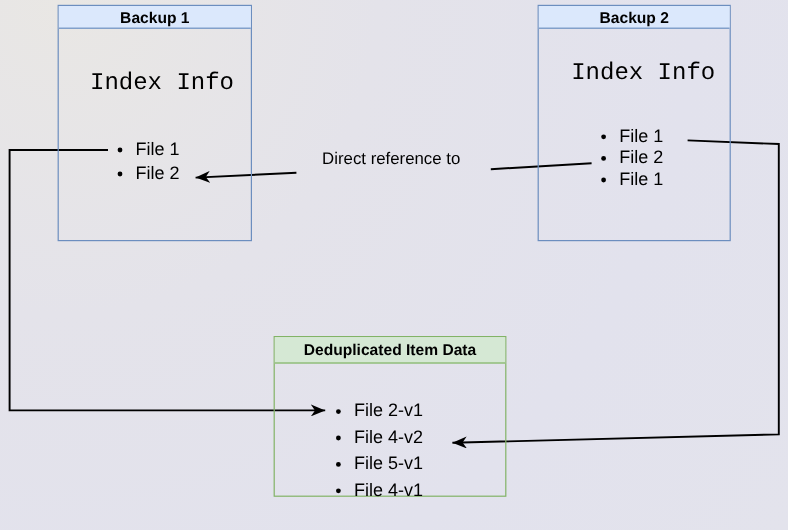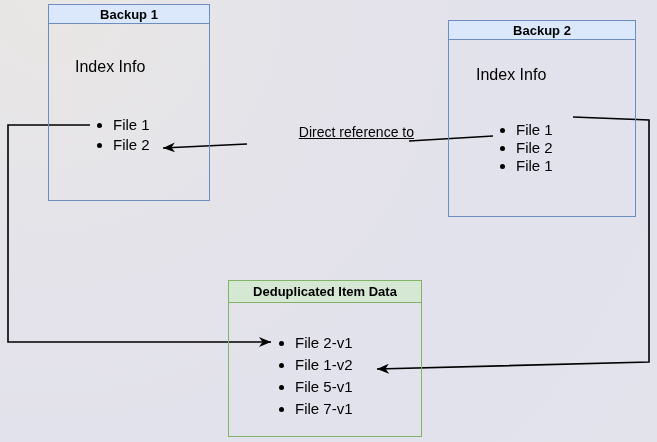--- a/index.html
+++ b/index.html
@@ -19,33 +19,33 @@
   .node{position:absolute;border-style:solid;background:transparent;}
   .node-header{
     display:flex;align-items:center;justify-content:center;
     font-weight:bold;font-size:13px;line-height:1;
     border-bottom-style:solid;
   }
   .node.blue{border-color:var(--blue-border);border-width:1.4px;}
   .node.blue .node-header{background:var(--blue-fill);border-color:var(--blue-border);border-bottom-width:1.4px;height:19px;}
   .node.green{border-color:var(--green-border);border-width:1.4px;}
   .node.green .node-header{background:var(--green-fill);border-color:var(--green-border);border-bottom-width:1.4px;height:22px;}
-  .subtitle{position:absolute;font-size:16px;white-space:nowrap;}
+  .subtitle{position:absolute;font-size:20px;white-space:nowrap;font-family:Liberation Mono, monospace;}
   ul.file-list{position:absolute;list-style:disc;padding-left:24px;font-size:15px;white-space:nowrap;}
   #backup1{left:48px;top:4px;width:162px;height:197px;}
   #backup1 .subtitle{left:26px;top:53px;}
   #backup1 ul.file-list{left:40px;top:110px;line-height:20px;}
-  #backup2{left:448px;top:20px;width:188px;height:197px;}
+  #backup2{left:448px;top:4px;width:161px;height:197px;}
   #backup2 .subtitle{left:27px;top:45px;}
   #backup2 ul.file-list{left:43px;top:100px;line-height:18px;}
-  #dedup{left:228px;top:280px;width:194px;height:157px;}
+  #dedup{left:228px;top:280px;width:194px;height:134px;}
   #dedup ul.file-list{left:42px;top:51px;line-height:22px;}
   .annotation{
     position:absolute;left:238px;top:124px;width:176px;
-    text-align:right;font-size:14px;line-height:16px;white-space:nowrap;text-decoration:underline;
+    text-align:center;font-size:14px;line-height:16px;white-space:nowrap;
   }
 </style>
 </head>
 <body>
 
 <div class="canvas">
 
   <svg class="connectors" viewBox="0 0 657 442" xmlns="http://www.w3.org/2000/svg">
     <defs>
       <marker id="arrowhead" markerWidth="13" markerHeight="10" refX="12" refY="5" orient="auto" markerUnits="userSpaceOnUse">
@@ -74,23 +74,23 @@
       <li>File 1</li>
       <li>File 2</li>
       <li>File 1</li>
     </ul>
   </div>
 
   <div class="node green" id="dedup">
     <div class="node-header">Deduplicated Item Data</div>
     <ul class="file-list">
       <li>File 2-v1</li>
-      <li>File 1-v2</li>
+      <li>File 4-v2</li>
       <li>File 5-v1</li>
-      <li>File 7-v1</li>
+      <li>File 4-v1</li>
     </ul>
   </div>
 
   <div class="annotation">
     <div>Direct reference to</div>
   </div>
 
 </div>
 
 </body></html>

